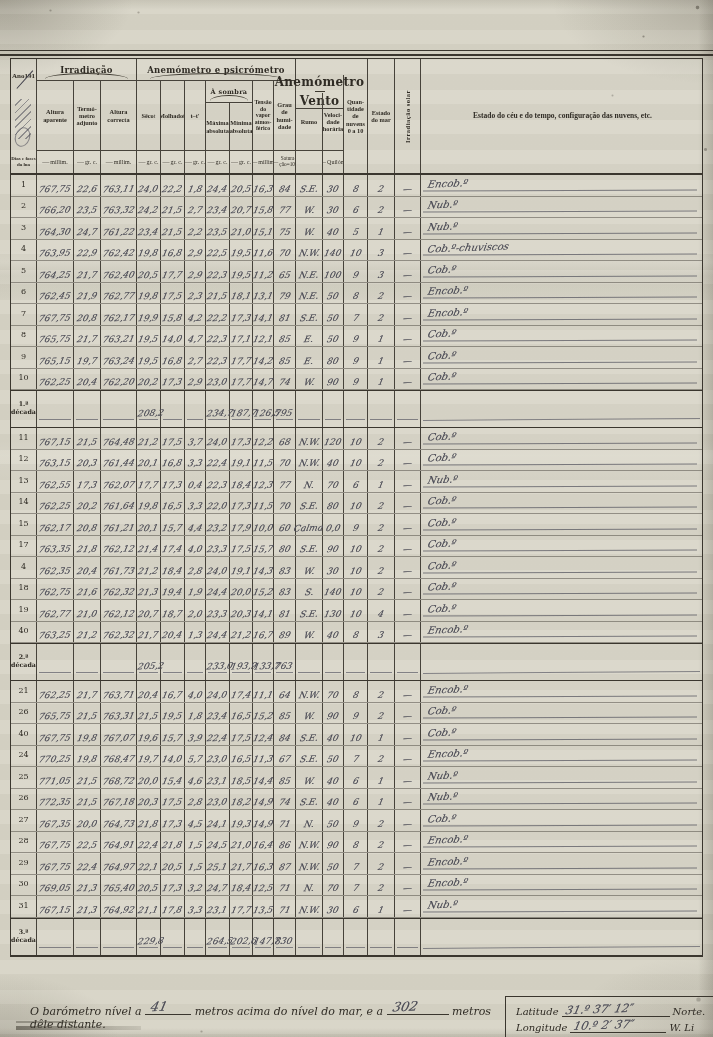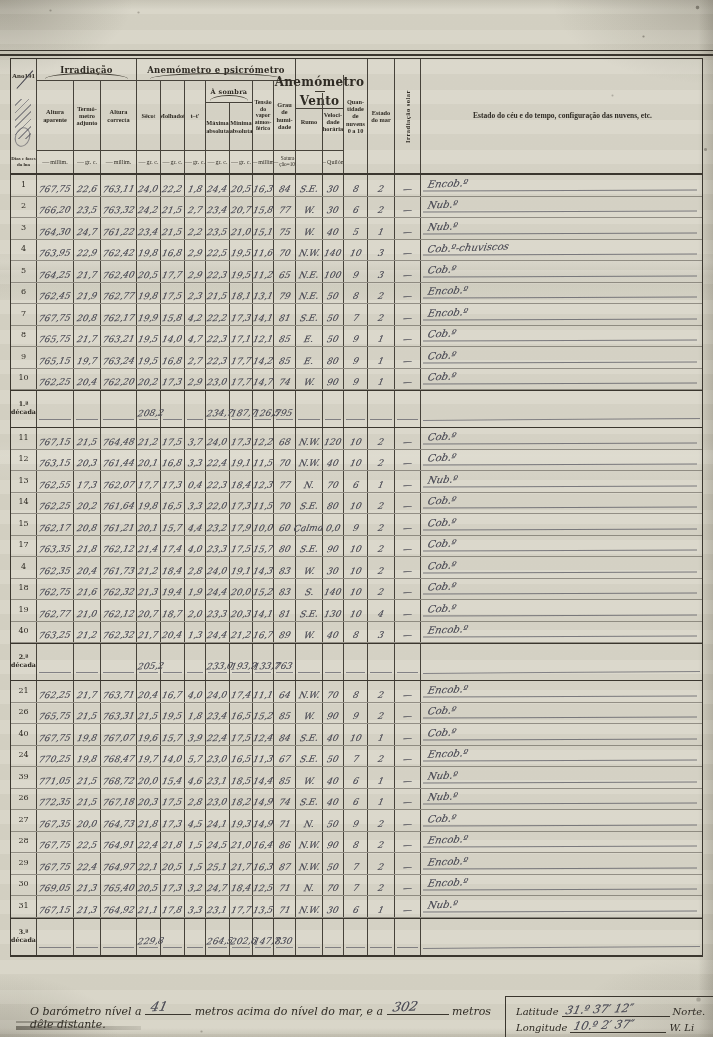--- a/index.html
+++ b/index.html
@@ -1675,21 +1675,21 @@
             <span class="hw">—</span>
           </div>
       <div class="c cceu">
             <span class="ceu-line"></span>
             <span class="hw ceu-word">Encob.º</span>
           </div>
     </div>
 
     <div class="row">
       <div class="c cd">
-            <span>39</span>
+            <span>25</span>
           </div>
       <div class="c caa">
             <span class="hw">771,05</span>
           </div>
       <div class="c cta">
             <span class="hw">21,5</span>
           </div>
       <div class="c cac">
             <span class="hw">768,72</span>
           </div>

